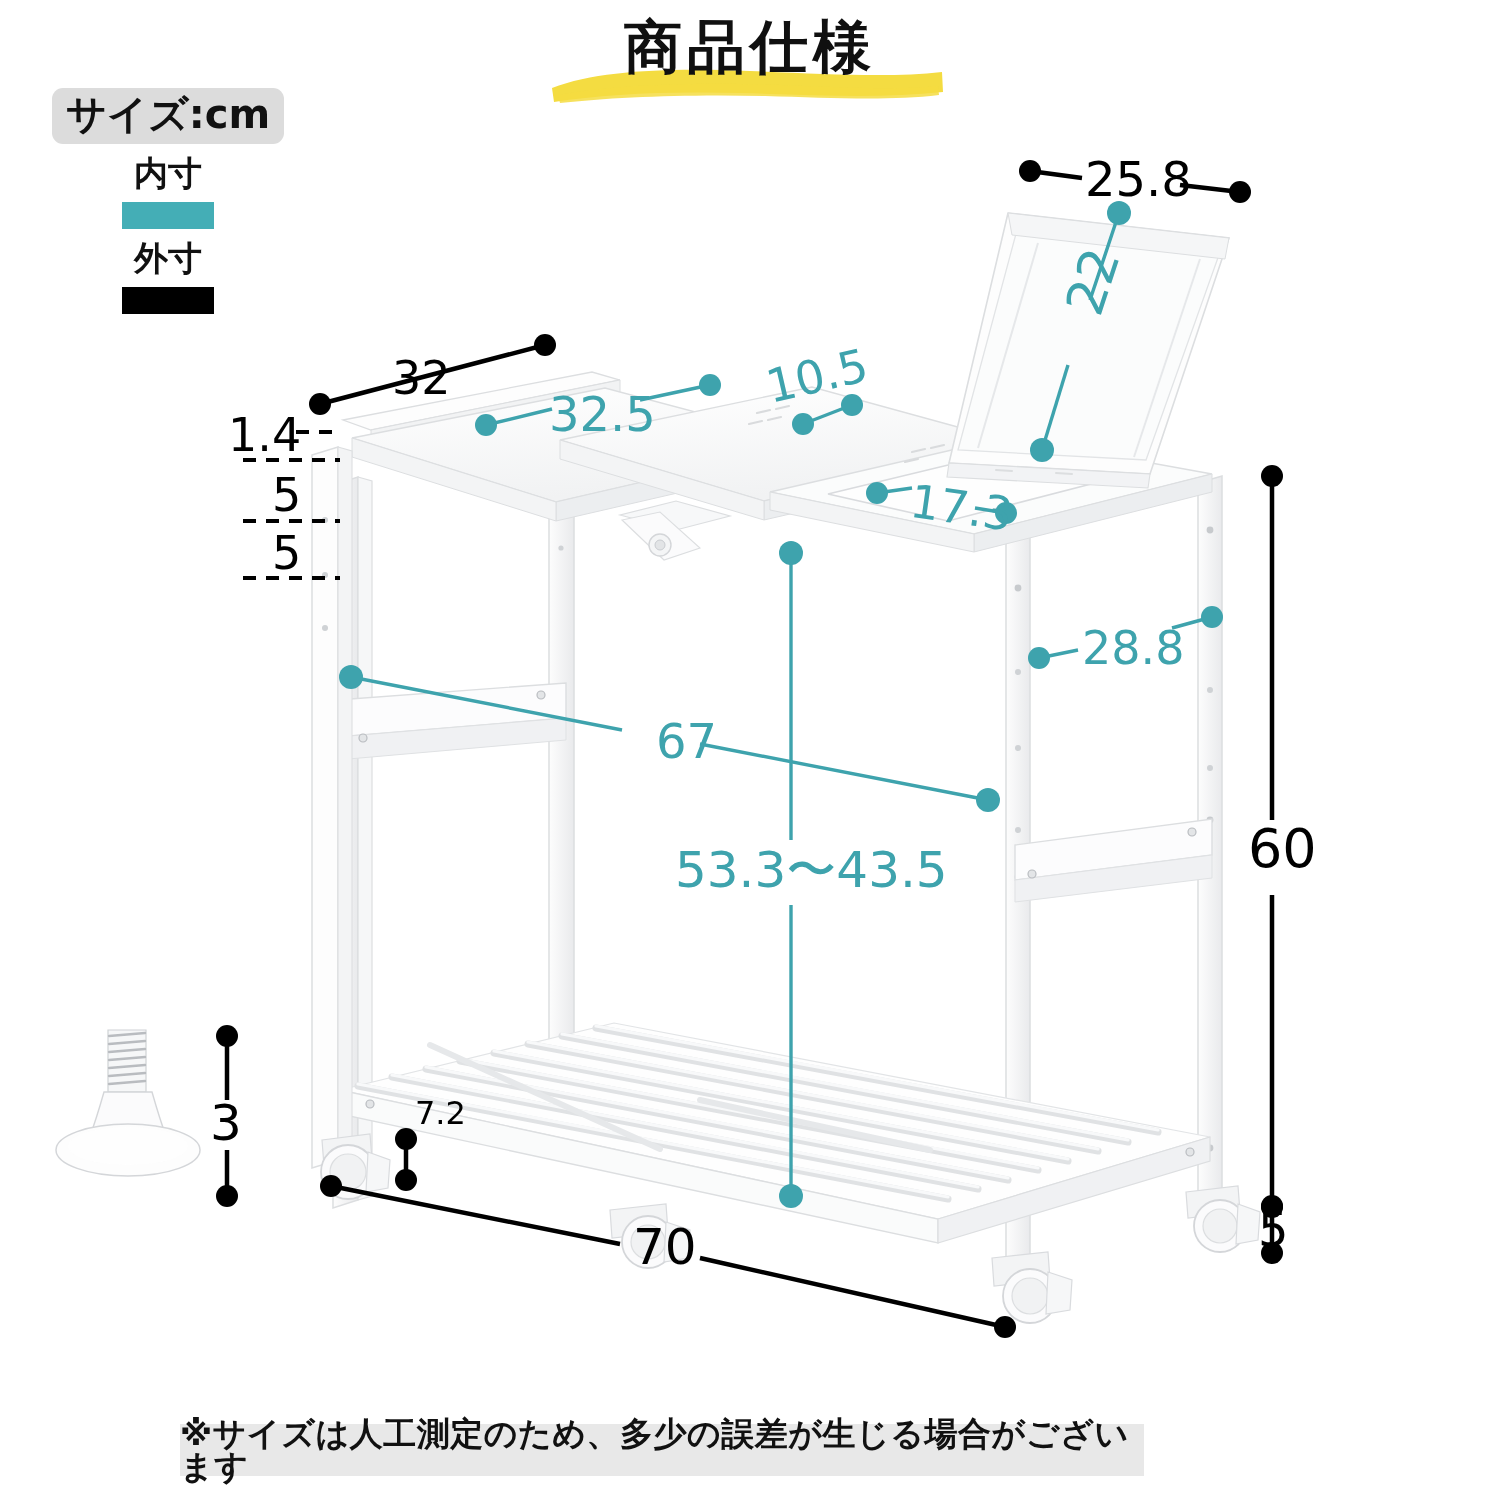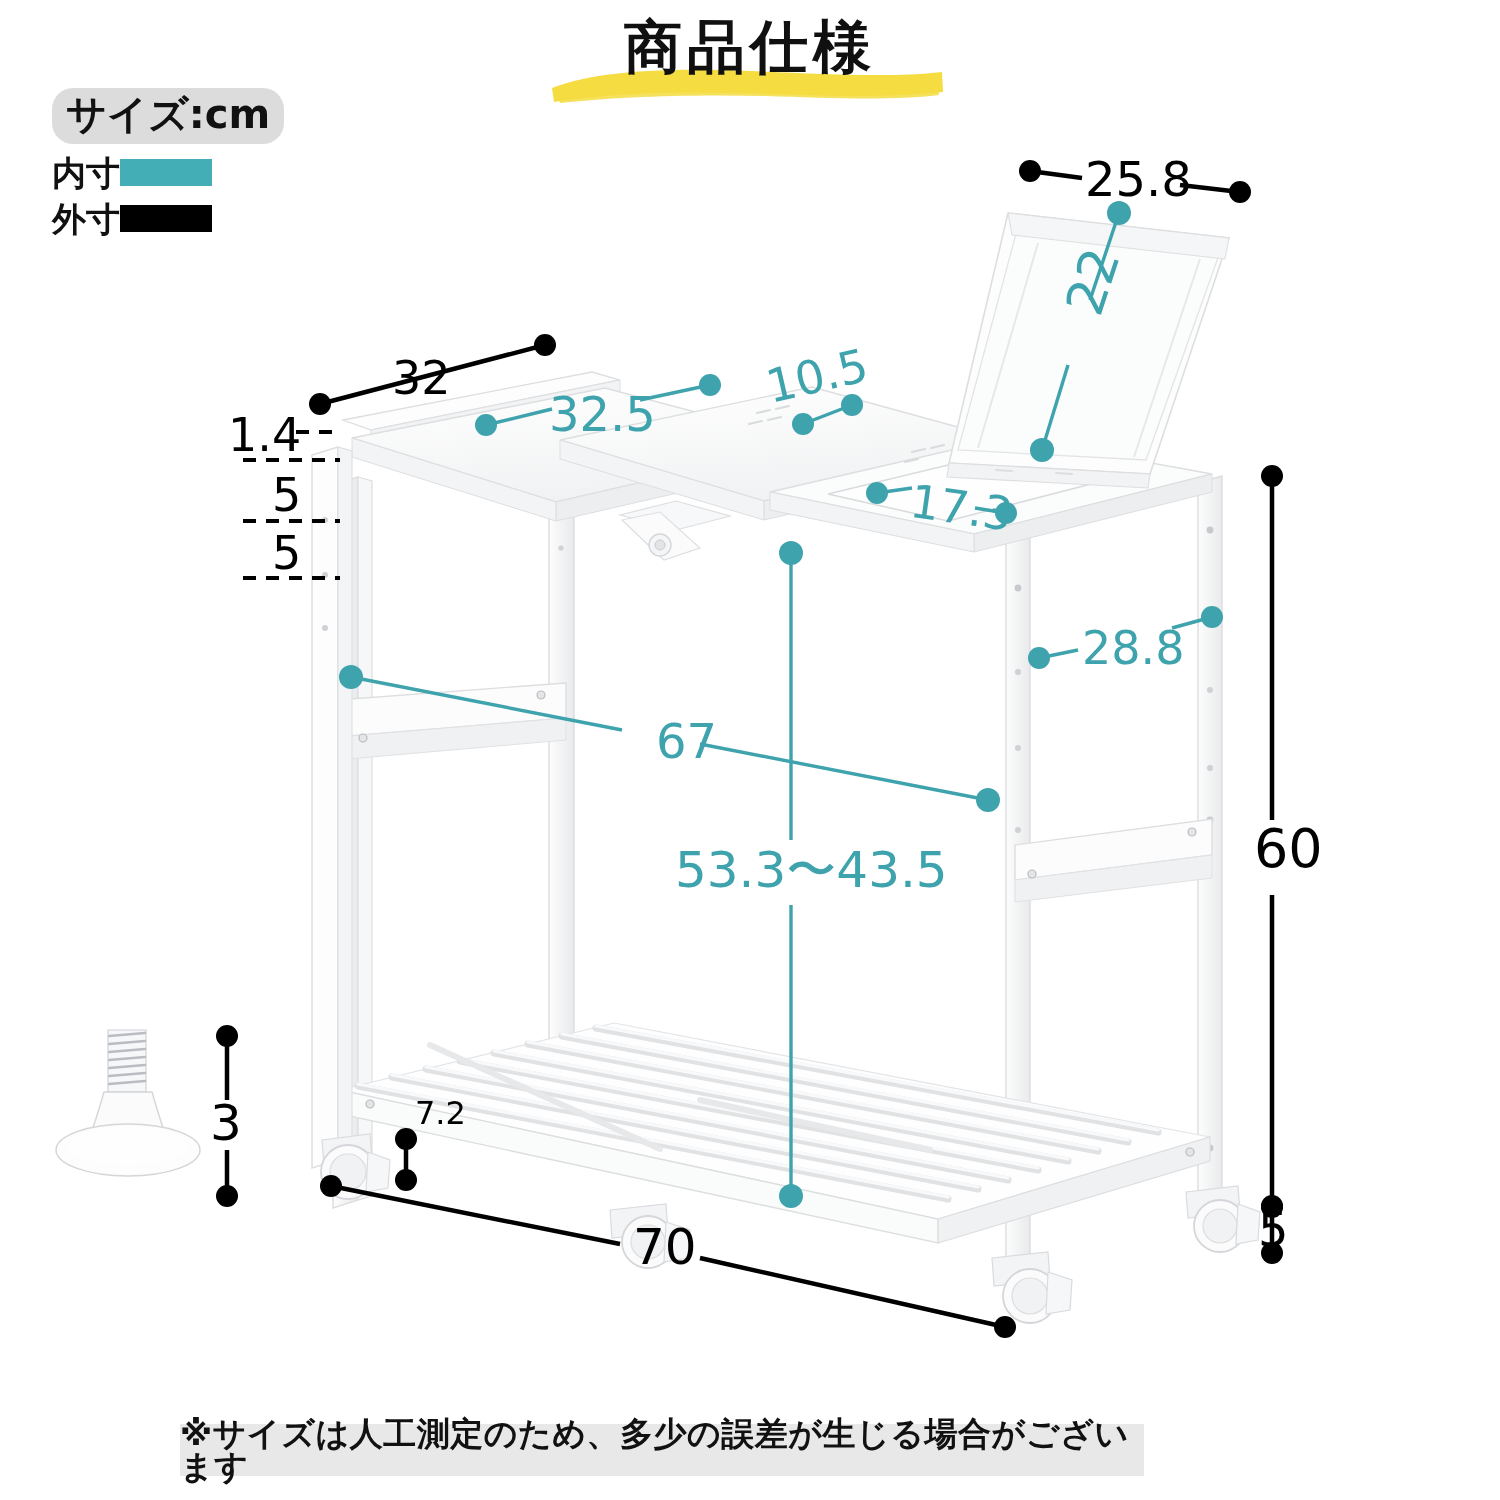--- a/index.html
+++ b/index.html
@@ -46,34 +46,36 @@
 
   
   #legend {
     position: absolute;
     left: 52px;
     top: 88px;
   }
   #size-badge {
     display: inline-block;
     background: #dcdcdc;
-    border-radius: 21px;
+    border-radius: 11px;
     padding: 4px 14px 7px 14px;
     font-family: "DejaVu Sans", sans-serif;
     font-size: 40px;
     font-weight: 700;
     color: #111;
     line-height: 1.12;
     white-space: nowrap;
     text-align: center;
   }
   .legend-row {
     display: flex;
     align-items: center;
     margin-top: 12px;
+    gap: 12px;
+    flex-direction: column;
   }
   .legend-label {
     font-family: "DejaVu Sans", sans-serif;
     font-size: 34px;
     font-weight: 700;
     color: #111;
     line-height: 1;
   }
   .legend-swatch {
     width: 92px;
@@ -480,21 +482,21 @@
 <div class="dim teal" style="left:1058px; top:305px; font-size:52px; transform:rotate(-72deg); transform-origin:left top;">22</div>
 
 <div class="dim teal" style="left:914px; top:478px; font-size:46px; transform:rotate(8deg); transform-origin:left top;">17.3</div>
 
 <div class="dim teal" style="left:1082px; top:625px; font-size:46px;">28.8</div>
 
 <div class="dim teal" style="left:656px; top:717px; font-size:48px;">67</div>
 
 <div class="dim teal" style="left:675px; top:845px; font-size:50px;">53.3〜43.5</div>
 
-<div class="dim black" style="left:1248px; top:822px; font-size:54px;margin-left:6px;">60</div>
+<div class="dim black" style="left:1248px; top:822px; font-size:54px;">60</div>
 
 <div class="dim black" style="left:415px; top:1097px; font-size:32px;">7.2</div>
 
 <div class="dim black" style="left:633px; top:1222px; font-size:50px;">70</div>
 
 <div class="dim black" style="left:1258px; top:1205px; font-size:48px;">5</div>
 
 <div class="dim black" style="left:210px; top:1098px; font-size:50px;">3</div>
 
 <div id="footer-note">

